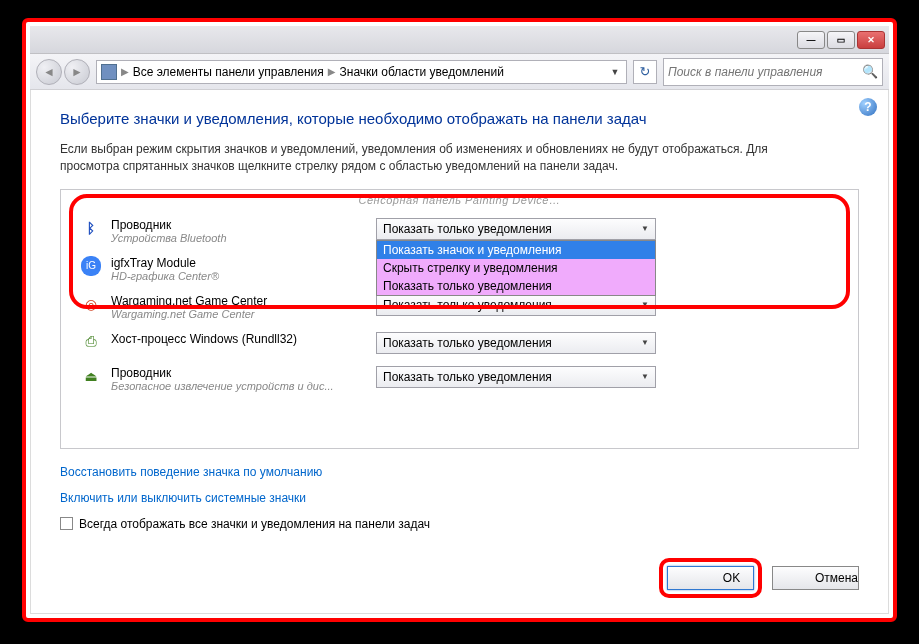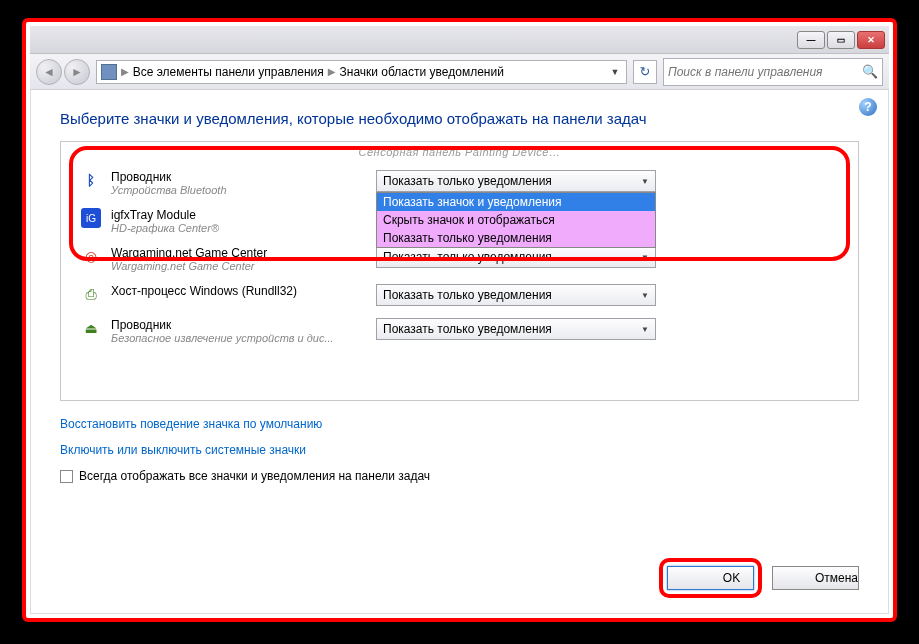--- a/index.html
+++ b/index.html
@@ -24,21 +24,21 @@
 .help-icon { position: absolute; top: 8px; right: 12px; width: 18px; height: 18px; border-radius: 50%; background: radial-gradient(circle at 30% 30%, #a0d0ff, #3070c0); color: #fff; display: flex; align-items: center; justify-content: center; font-size: 12px; font-weight: bold; }
 h1 { color: #003399; font-size: 15px; font-weight: normal; margin-bottom: 14px; }
 .desc { color: #333; font-size: 12px; line-height: 1.4; margin-bottom: 14px; max-width: 720px; }
 .list-frame { border: 1px solid #c8c8cc; height: 260px; background: #fff; position: relative; overflow: hidden; }
 .highlight-box { position: absolute; top: 4px; left: 8px; right: 8px; height: 115px; border: 4px solid #ff0000; border-radius: 18px; pointer-events: none; z-index: 20; }
 .list-content { padding: 12px 20px 12px 20px; }
 .truncated-row { color: #999; font-size: 11px; font-style: italic; text-align: center; margin: -8px 0 6px 0; letter-spacing: 0.5px; }
 .row { display: flex; align-items: flex-start; padding: 6px 0; gap: 10px; }
 .row-icon { width: 20px; height: 20px; flex-shrink: 0; display: flex; align-items: center; justify-content: center; font-size: 14px; }
 .ic-bt { color: #2050c0; font-weight: bold; }
-.ic-intel { background: #1d4ed8; color: #fff; font-size: 10px; border-radius: 3px; }
+.ic-intel { background: #3b82f6; color: #fff; font-size: 10px; border-radius: 9px; }
 .ic-wg { color: #d04020; }
 .ic-usb { color: #408020; }
 .row-text { width: 255px; }
 .row-title { color: #000; font-size: 12px; }
 .row-sub { color: #888; font-size: 11px; font-style: italic; }
 .row-select { width: 280px; position: relative; }
 .combo { width: 100%; height: 22px; border: 1px solid #a0a0a8; background: linear-gradient(#fdfdfe, #ebecf0); display: flex; align-items: center; padding: 0 6px; font-size: 12px; cursor: pointer; position: relative; }
 .combo::after { content: "▼"; position: absolute; right: 6px; font-size: 8px; color: #444; }
 .dropdown { position: absolute; top: 22px; left: 0; right: 0; border: 1px solid #888; background: #f0abfc; z-index: 15; }
 .dd-item { padding: 2px 6px; font-size: 12px; cursor: pointer; }
@@ -81,39 +81,40 @@
     <div class="refresh-btn">↻</div>
     <div class="search">
       <input placeholder="Поиск в панели управления" style="">
       <span class="search-icon">🔍</span>
     </div>
   </div>
 
   <div class="content">
     <div class="help-icon">?</div>
     <h1>Выберите значки и уведомления, которые необходимо отображать на панели задач</h1>
+    <p class="desc">Если выбран режим скрытия значков и уведомлений, уведомления об изменениях и обновлениях не будут отображаться. Для просмотра спрятанных значков щелкните стрелку рядом с областью уведомлений на панели задач.</p>
 
     <div class="list-frame">
       <div class="highlight-box"></div>
       <div class="list-content">
         <div class="truncated-row">Сенсорная панель Painting Device…</div>
 
         <div class="row">
           <div class="row-icon ic-bt">ᛒ</div>
           <div class="row-text">
             <div class="row-title">Проводник</div>
             <div class="row-sub">Устройства Bluetooth</div>
           </div>
           <div class="row-select">
             <div class="combo">
                   <span>Показать только уведомления</span>
                 </div>
             <div class="dropdown">
               <div class="dd-item selected">Показать значок и уведомления</div>
-              <div class="dd-item">Скрыть значок и отображаться</div>
+              <div class="dd-item">Скрыть стрелку и уведомления</div>
               <div class="dd-item">Показать только уведомления</div>
             </div>
           </div>
         </div>
 
         <div class="row">
           <div class="row-icon ic-intel">iG</div>
           <div class="row-text">
             <div class="row-title">igfxTray Module</div>
             <div class="row-sub">HD-графика Center®</div>

